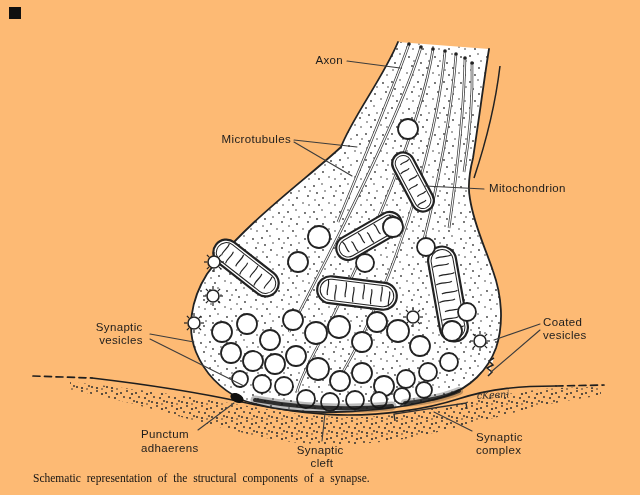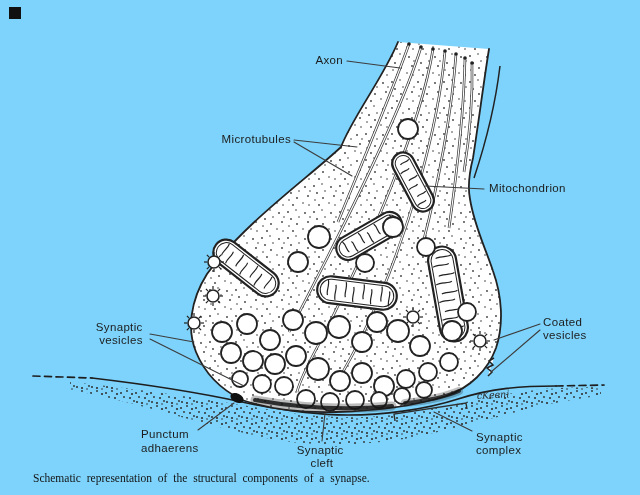--- a/index.html
+++ b/index.html
@@ -1,16 +1,16 @@
 <!DOCTYPE html>
 <html><head>
 <meta charset="utf-8">
 <style>
   html,body{margin:0;padding:0;background:#ffffff;}
-  .stage{position:relative;width:640px;height:495px;background:#7dd3fc;overflow:hidden;
+  .stage{position:relative;width:640px;height:495px;background:#fdba74;overflow:hidden;
          font-family:"Liberation Sans",sans-serif;}
   svg{position:absolute;inset:0;}
   .lbl{font-family:"Liberation Sans",sans-serif;font-size:11.5px;fill:#1c1c1c;letter-spacing:.35px;}
   .cap{font-family:"Liberation Serif",serif;font-size:11.5px;fill:#141414;word-spacing:3px;}
   .sig{font-family:"DejaVu Serif",serif;font-size:9.5px;font-style:italic;fill:#2b2b2b;}
   .leader{stroke:#3c3c3c;stroke-width:1.1;fill:none;stroke-linecap:round;}
   .outline{stroke:#222;stroke-width:1.8;fill:url(#stipA);stroke-linecap:round;}
   .membrane{stroke:#1e1e1e;fill:none;stroke-linecap:round;}
 </style>
 </head>

